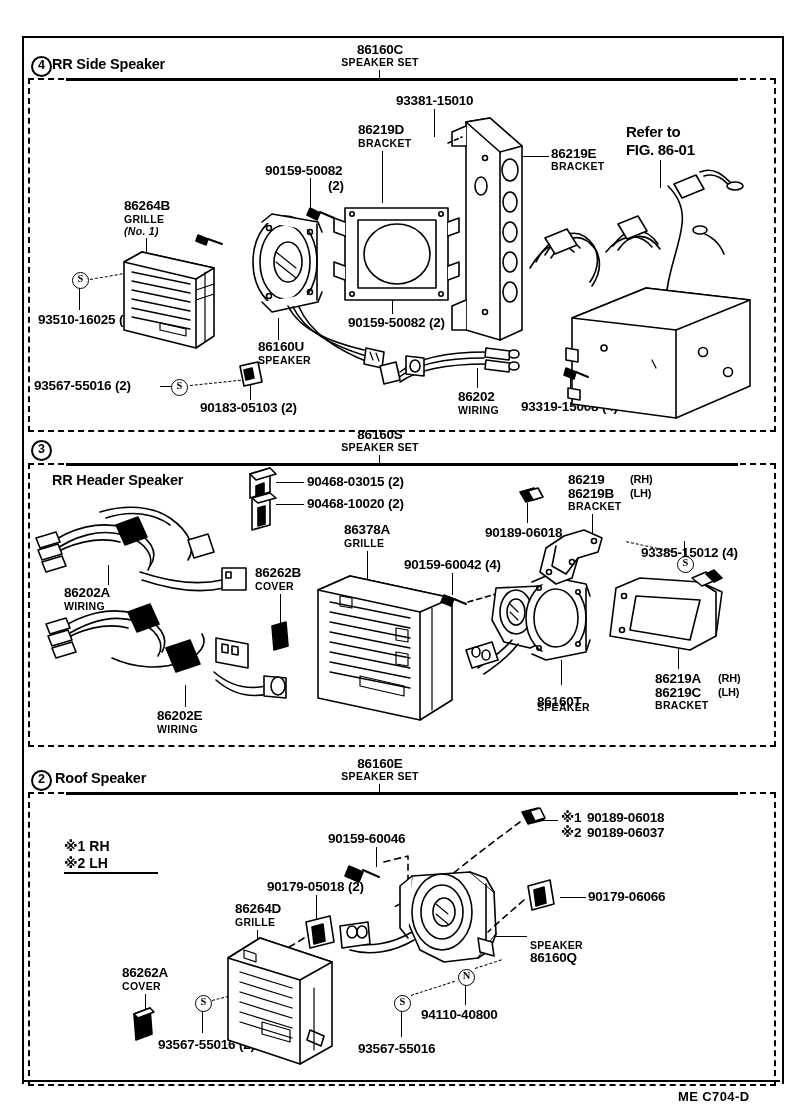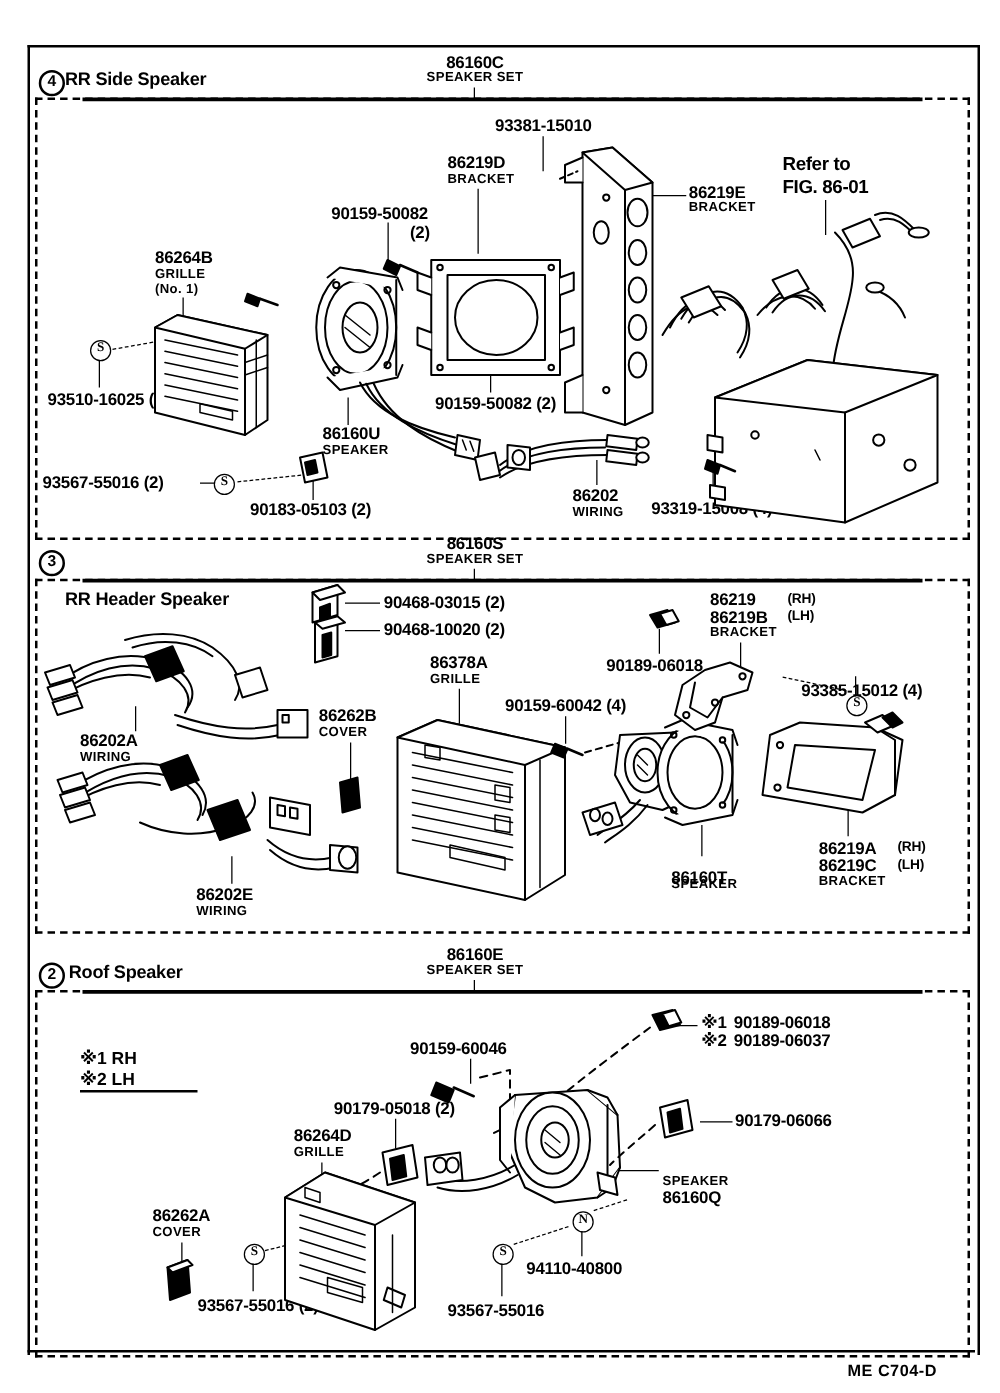--- a/index.html
+++ b/index.html
@@ -82,21 +82,21 @@
   <div class="lbl pn-lg" style="left:626px;top:124px;">Refer to</div>
   <div class="lbl pn-lg" style="left:626px;top:142px;">FIG. 86-01</div>
   <div class="ln vln" style="left:660px;top:160px;height:28px;"></div>
 
   <div class="lbl pn" style="left:265px;top:164px;">90159-50082</div>
   <div class="lbl pn" style="left:328px;top:179px;">(2)</div>
   <div class="ln vln" style="left:310px;top:178px;height:30px;"></div>
 
   <div class="lbl pn" style="left:124px;top:199px;">86264B</div>
   <div class="lbl sub" style="left:124px;top:214px;">GRILLE</div>
-  <div class="lbl sub" style="left:124px;top:226px;">(No. 1)</div>
+  <div class="lbl sub" style="left:124px;top:226px;font-style:italic;">(No. 1)</div>
   <div class="ln vln" style="left:146px;top:238px;height:22px;"></div>
 
   <div class="circ-s" style="left:72px;top:272px;">S</div>
   <div class="dln" style="left:90px;top:279px;width:38px;transform:rotate(-10deg);transform-origin:left center;"></div>
   <div class="ln vln" style="left:79px;top:288px;height:22px;"></div>
   <div class="lbl pn" style="left:38px;top:313px;">93510-16025 (2)</div>
 
   <div class="lbl pn" style="left:258px;top:340px;">86160U</div>
   <div class="lbl sub" style="left:258px;top:355px;">SPEAKER</div>
   <div class="ln vln" style="left:278px;top:318px;height:22px;"></div>

